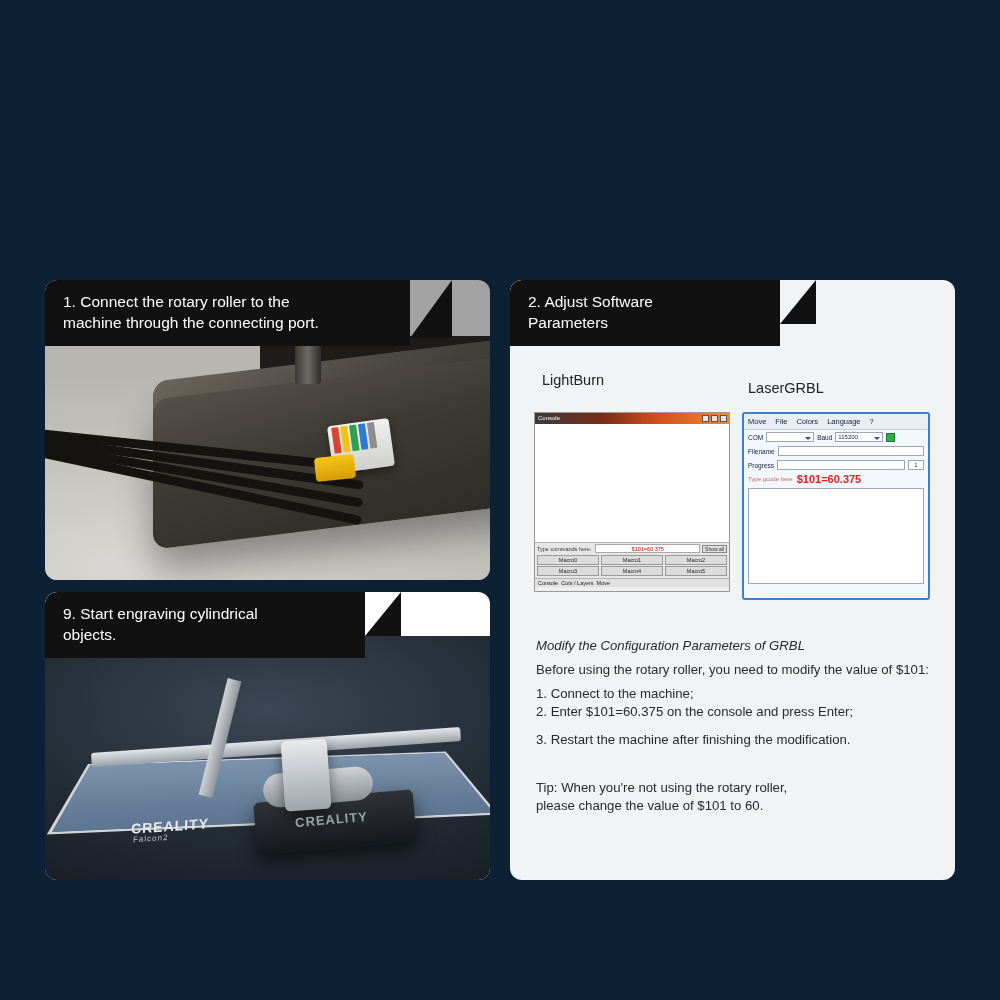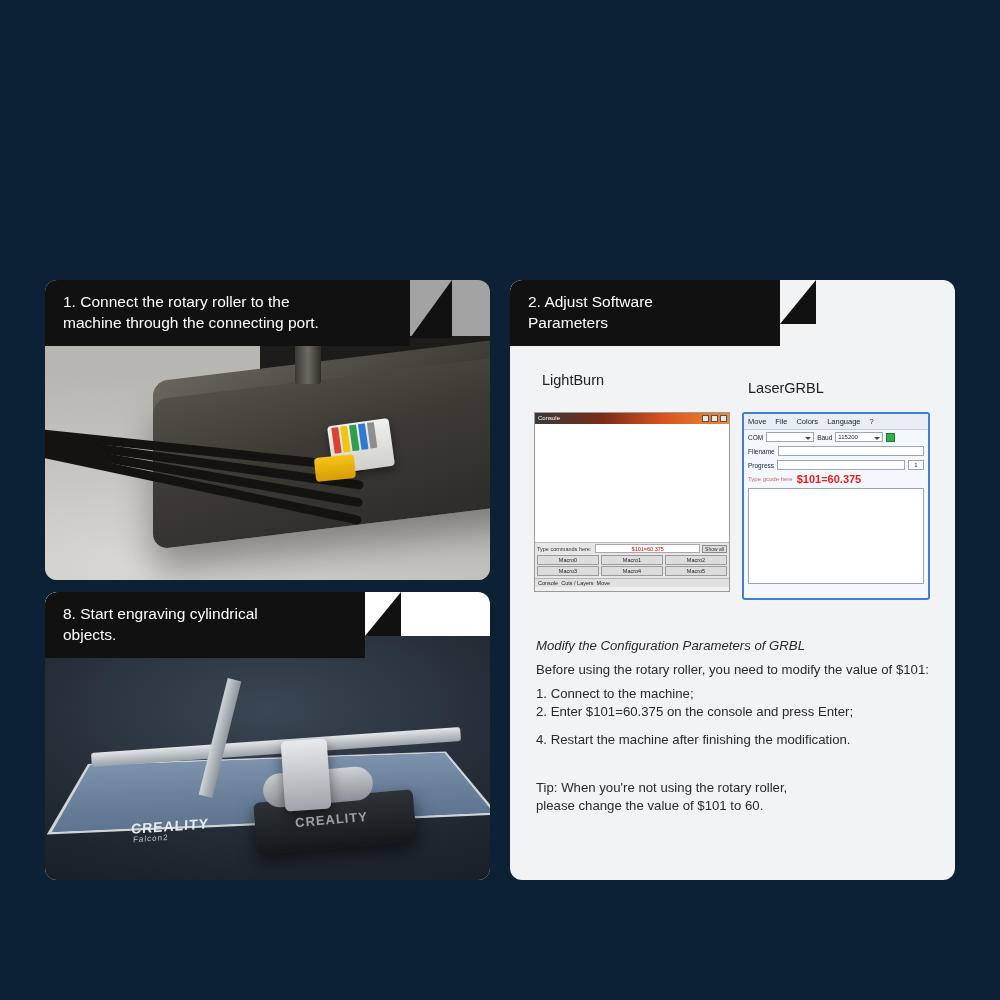--- a/index.html
+++ b/index.html
@@ -300,21 +300,21 @@
       <div class="rail"></div>
       <div class="gantry"></div>
       <div class="roller"></div>
       <div class="cylinder"></div>
       <div class="head"></div>
       <div class="brandtext">CREALITY</div>
       <div class="brandtext2">CREALITY</div>
       <div class="brandsub">Falcon2</div>
     </div>
     <div class="ribbon" id="ribbon3">
-      <span>8. Start engraving cylindrical objects.</span>
+      <span>9. Start engraving cylindrical objects.</span>
     </div>
   </div>
 
   <div class="panel" id="card2">
     <div class="ribbon" id="ribbon2">
       <span>2. Adjust Software Parameters</span>
     </div>
 
     <div class="body">
 
@@ -381,19 +381,19 @@
           <span class="ghint">Type gcode here</span>
           <span class="gvalue">$101=60.375</span>
         </div>
         <div class="console"></div>
       </div>
 
       <div class="txt" id="t0">Modify the Configuration Parameters of GRBL</div>
       <div class="txt" id="t1">Before using the rotary roller, you need to modify the value of $101:</div>
       <div class="txt" id="t2">1. Connect to the machine;</div>
       <div class="txt" id="t3">2. Enter $101=60.375 on the console and press Enter;</div>
-      <div class="txt" id="t4">4. Restart the machine after finishing the modification.</div>
+      <div class="txt" id="t4">3. Restart the machine after finishing the modification.</div>
       <div class="txt" id="t5">Tip: When you're not using the rotary roller,</div>
       <div class="txt" id="t6">please change the value of $101 to 60.</div>
     </div>
   </div>
 
 </div>
 
 </body></html>

